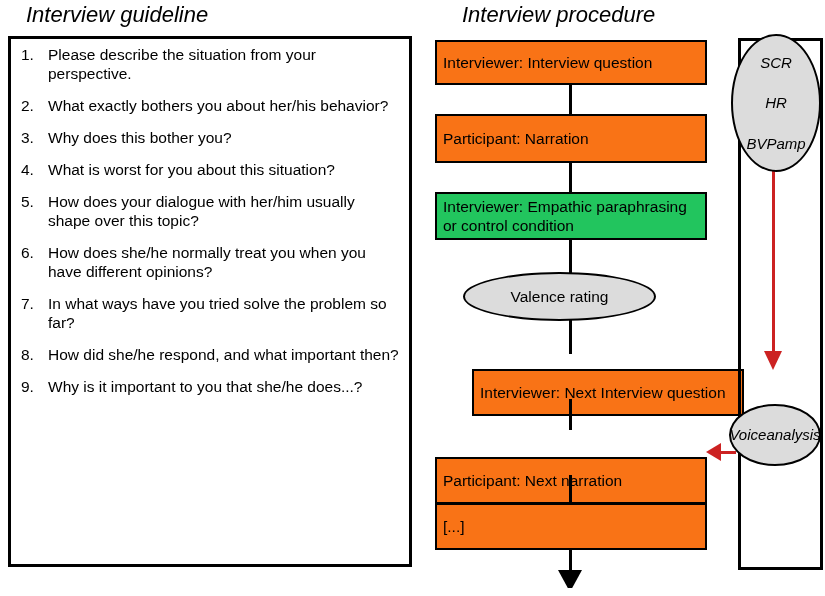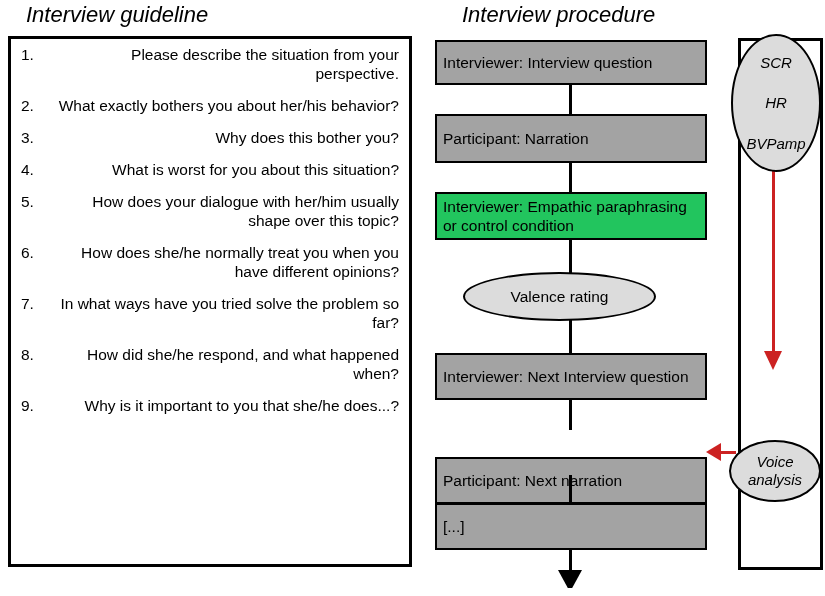--- a/index.html
+++ b/index.html
@@ -53,43 +53,42 @@
     font-size: 15.5px;
     line-height: 19px;
   }
   .q-num {
     flex: 0 0 27px;
     text-align: left;
   }
   .q-text {
     flex: 1 1 auto;
     padding-right: 4px;
-    text-align: right;
   }
 
   
   .flow-box {
     position: absolute;
     left: 435px;
     width: 272px;
     box-sizing: border-box;
     border: 2.5px solid #000;
-    background: #a3a3a3;
+    background: #f97316;
     font-size: 15.5px;
     line-height: 19px;
     padding: 0 6px;
     display: flex;
     align-items: center;
   }
   .flow-box.pink { background: #22c55e; }
 
   #box-q1        { top: 40px;  height: 45px; }
   #box-narration { top: 114px; height: 49px; }
   #box-empathic  { top: 192px; height: 48px; }
-  #box-q2        { top: 353px; height: 47px; }
+  #box-q2        { top: 369px; height: 47px; margin-left: 37px; }
   #box-narration2{ top: 429px; height: 47px; margin-top: 28px; }
   #box-etc       { top: 503px; height: 47px; }
 
   
   .connector {
     position: absolute;
     left: 569px;
     width: 3px;
     background: #000;
   }
@@ -141,24 +140,24 @@
     flex-direction: column;
     justify-content: space-around;
     font-style: italic;
     font-size: 15px;
     padding: 6px 0;
     z-index: 3;
   }
   #ellipse-physio span { display: block; }
   #ellipse-voice {
     left: 729px;
-    top: 440px;
+    top: 404px;
     width: 92px;
     height: 62px;
-    flex-direction: column;
+    flex-direction: row;
     font-style: italic;
     font-size: 15px;
     line-height: 18px;
     z-index: 3;
   }
 
   
   #measurement-frame {
     position: absolute;
     left: 738px;
@@ -255,21 +254,21 @@
         <span class="q-text">How does she/he normally treat you when you have different opinions?</span>
       </div>
 
       <div class="q-item">
         <span class="q-num">7.</span>
         <span class="q-text">In what ways have you tried solve the problem so far?</span>
       </div>
 
       <div class="q-item">
         <span class="q-num">8.</span>
-        <span class="q-text">How did she/he respond, and what happened when?</span>
+        <span class="q-text">How did she/he respond, and what important then?</span>
       </div>
 
       <div class="q-item">
         <span class="q-num">9.</span>
         <span class="q-text">Why is it important to you that she/he does...?</span>
       </div>
 
 
     </div>
   </div>

